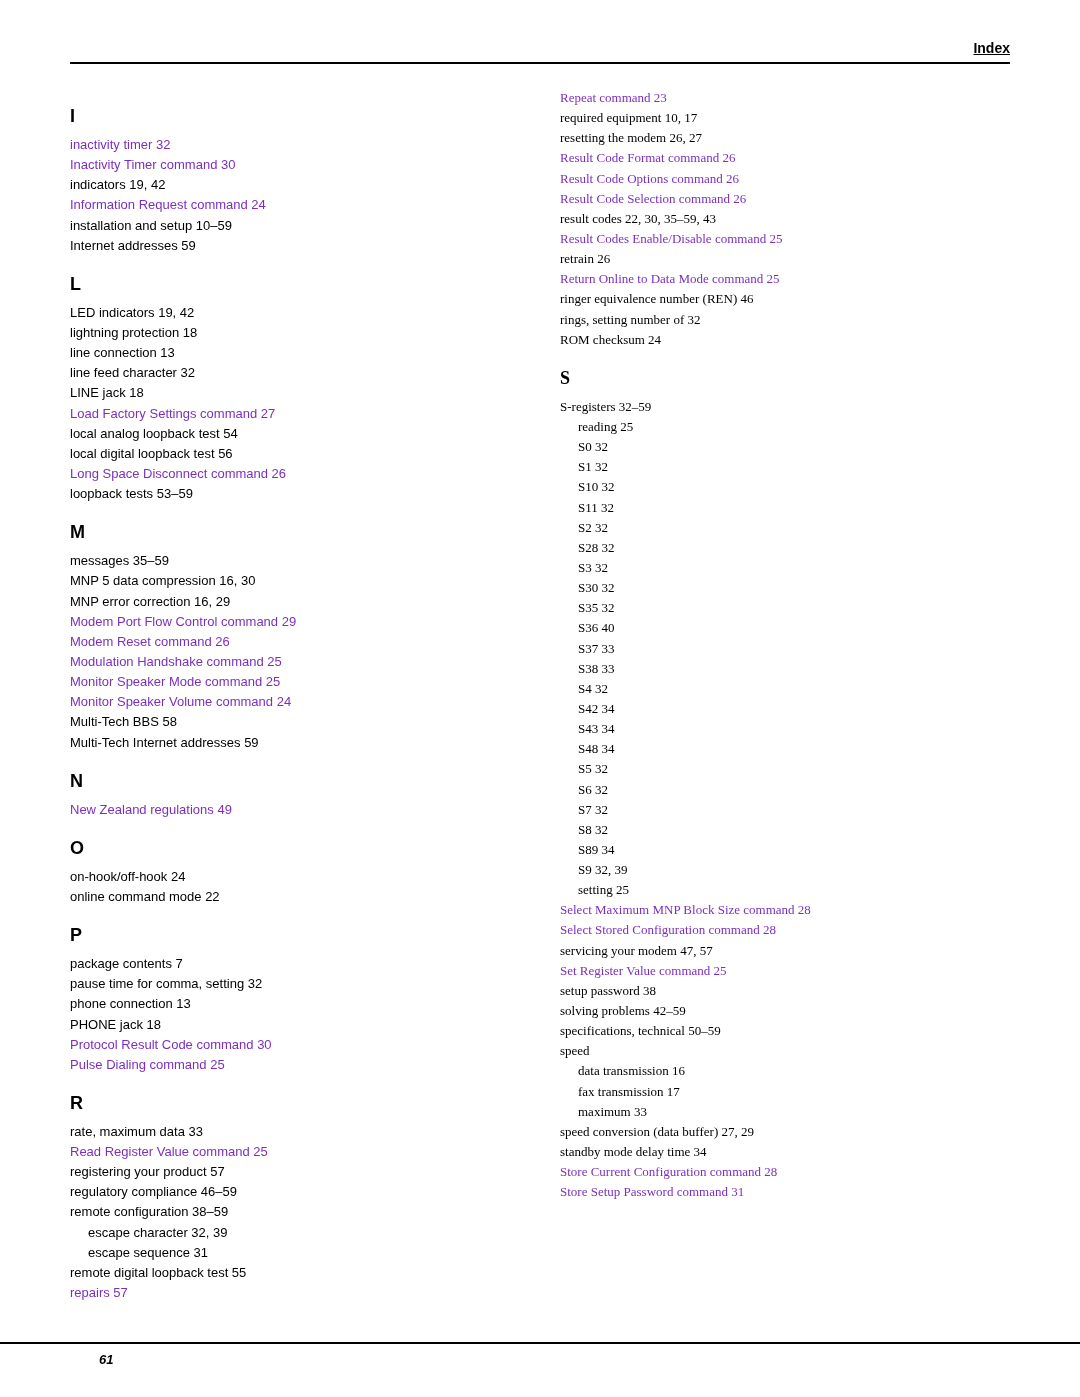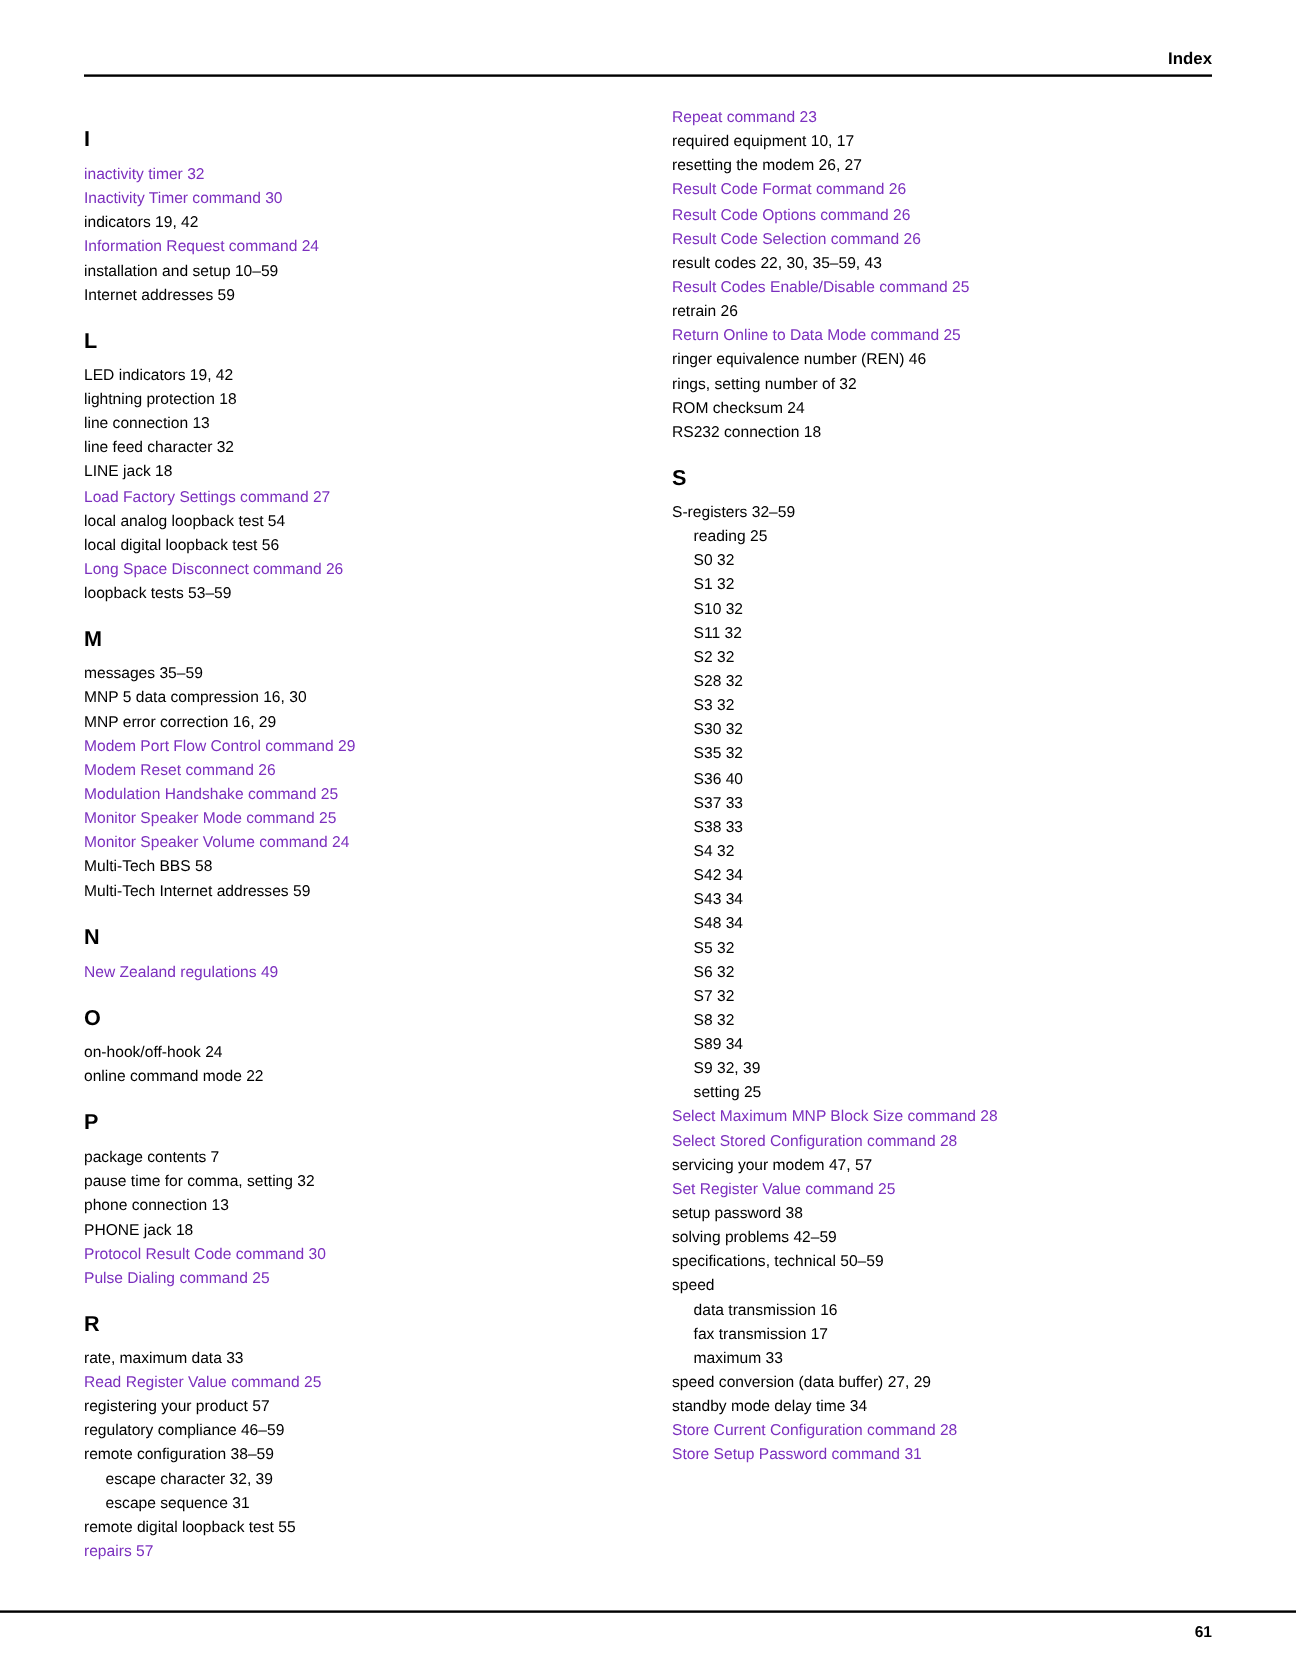--- a/index.html
+++ b/index.html
@@ -20,40 +20,42 @@
       position: relative;
     }
 
     
     .header {
       display: flex;
       justify-content: flex-end;
       border-bottom: 2px solid #000;
       padding-bottom: 6px;
       margin-bottom: 24px;
+      text-decoration: underline;
     }
 
     .header-title {
       font-size: 14px;
       font-weight: bold;
       color: #000;
     }
 
     
     .columns {
       display: flex;
       gap: 40px;
     }
 
     .col-left {
       flex: 1;
     }
 
     .col-right {
       flex: 1;
+      font-family: Liberation Serif, serif;
     }
 
     
     .section-letter {
       font-size: 18px;
       font-weight: bold;
       color: #000;
       margin-top: 18px;
       margin-bottom: 8px;
     }
@@ -74,24 +76,25 @@
     }
 
     
     .footer {
       position: absolute;
       bottom: 30px;
       left: 0;
       right: 0;
       border-top: 2px solid #000;
       display: flex;
-      justify-content: flex-end;
-      padding: 8px 70px 0 70px;
+      justify-content: flex-start;
+      padding: 8px 70px 0 99px;
       font-size: 13px;
       font-weight: bold;
+      font-style: italic;
     }
 
     .section-block {
       margin-bottom: 6px;
     }
   </style>
 </head>
 <body>
 
 <div class="page-container">
@@ -178,21 +181,20 @@
           <div class="index-entry">Result Code Format command  26</div>
           <div class="index-entry">Result Code Options command  26</div>
           <div class="index-entry">Result Code Selection command  26</div>
           <div class="index-entry black">result codes  22, 30, 35–59, 43</div>
           <div class="index-entry">Result Codes Enable/Disable command  25</div>
           <div class="index-entry black">retrain  26</div>
           <div class="index-entry">Return Online to Data Mode command  25</div>
           <div class="index-entry black">ringer equivalence number (REN)  46</div>
           <div class="index-entry black">rings, setting number of  32</div>
           <div class="index-entry black">ROM checksum  24</div>
-          <div class="index-entry black">RS232 connection  18</div>
         </div>
         <div class="section-block">
           <div class="section-letter">S</div>
           <div class="index-entry black">S-registers  32–59</div>
           <div class="index-entry black indent">reading  25</div>
           <div class="index-entry black indent">S0  32</div>
           <div class="index-entry black indent">S1  32</div>
           <div class="index-entry black indent">S10  32</div>
           <div class="index-entry black indent">S11  32</div>
           <div class="index-entry black indent">S2  32</div>

